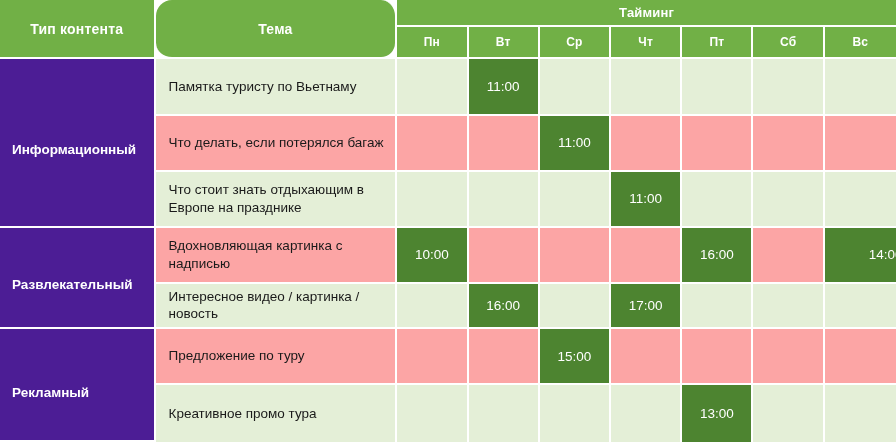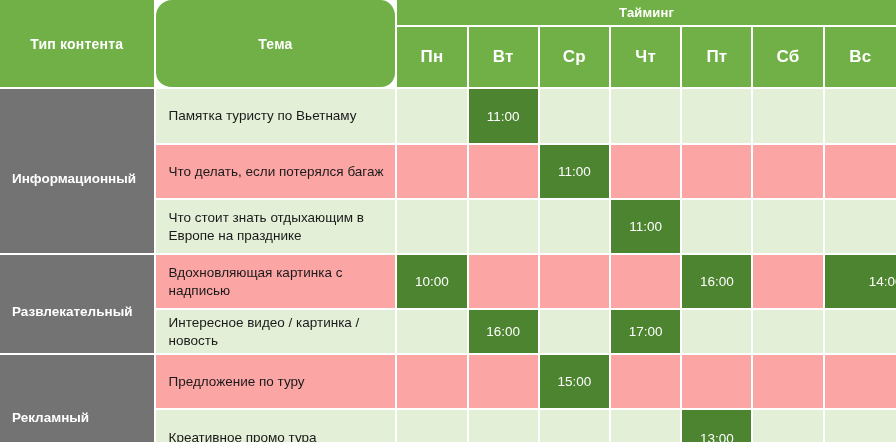--- a/index.html
+++ b/index.html
@@ -41,31 +41,31 @@
   .hdr-topic {
     width: 241px;
     border-radius: 16px;
   }
   .hdr-timing {
     font-size: 13px;
     height: 25px;
     padding: 0;
   }
   .hdr-day {
-    font-size: 17px;
+    font-size: 12px;
     height: 28px;
-    padding: 16px;
+    padding: 1px;
   }
   .hdr-day.last, .hdr-timing.last {
     border-right: none;
   }
 
   
   .cat {
-    background: #737373;
+    background: #4c1d95;
     color: #ffffff;
     font-weight: bold;
     font-size: 13.5px;
     text-align: left;
     vertical-align: middle;
     padding: 15px 0 0 12px;
     border-right: 2px solid #ffffff;
     border-bottom: 2px solid #ffffff;
     margin-top: 48px;
   }

